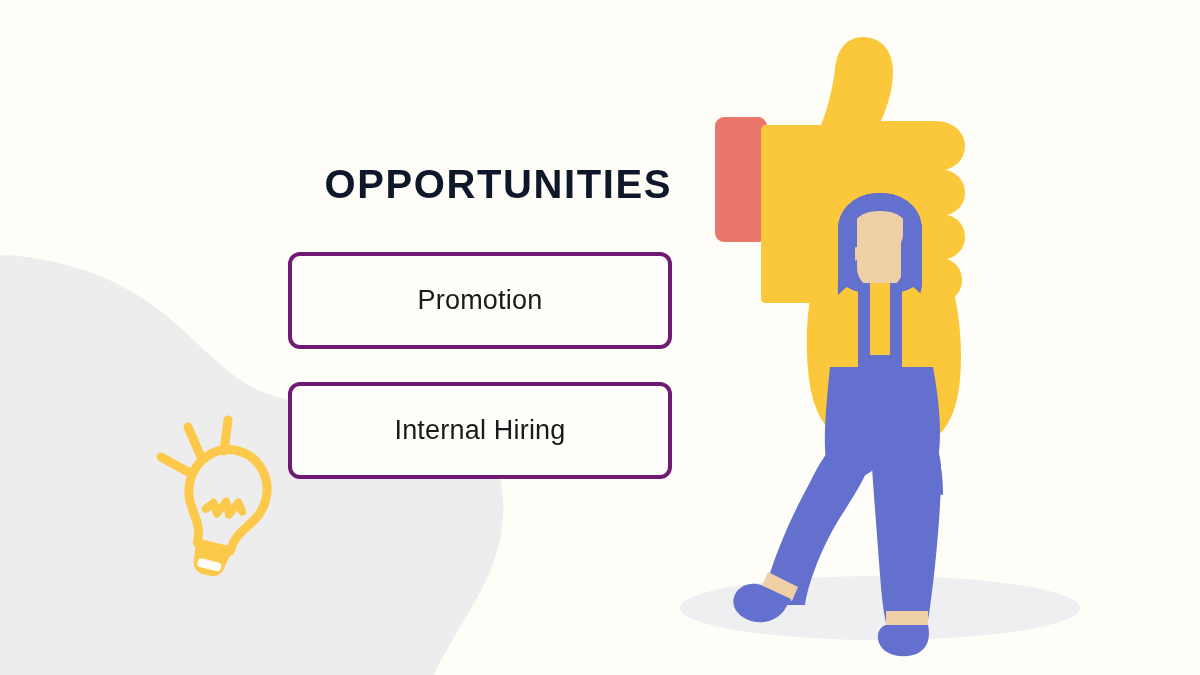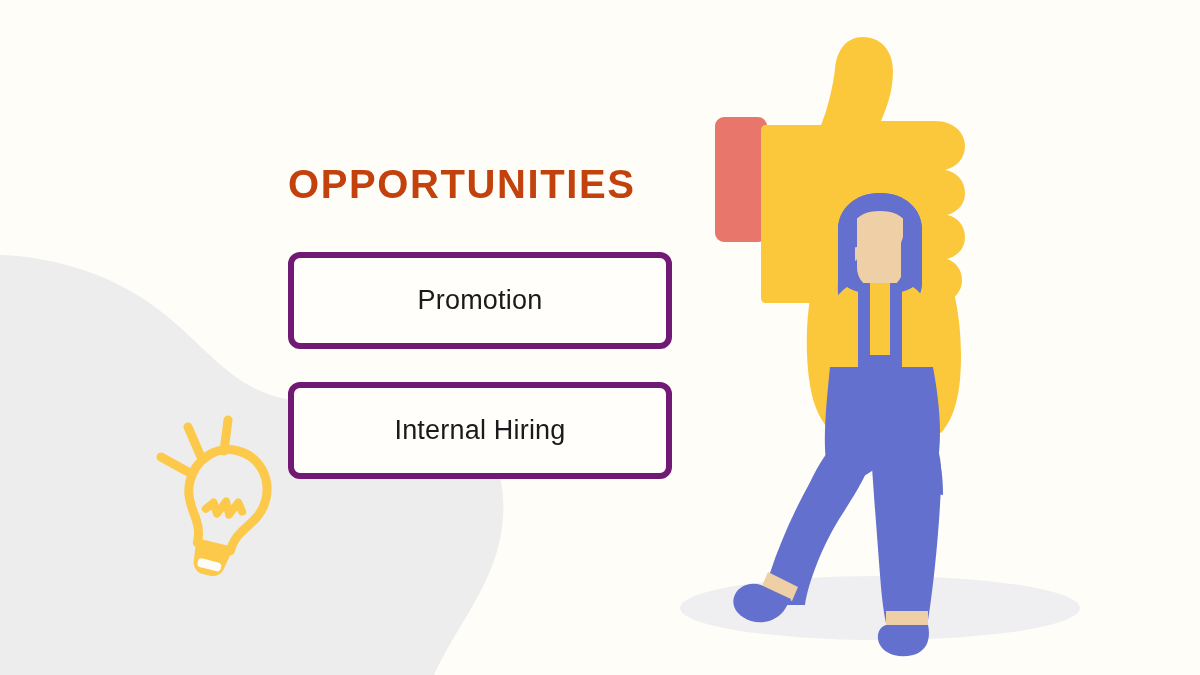--- a/index.html
+++ b/index.html
@@ -48,33 +48,33 @@
     position: absolute;
     left: 288px;
     top: 164px;
     width: 384px;
   }
 
   #page-title {
     font-size: 40px;
     font-weight: bold;
     letter-spacing: 1.6px;
-    color: #c2410c;
-    text-align: left;
+    color: #0f172a;
+    text-align: right;
     line-height: 1.0;
     margin-bottom: 0;
     font-family: "Liberation Sans", sans-serif;
   }
 
   .opt-box {
     position: absolute;
     left: 288px;
     width: 384px;
     height: 97px;
-    border: 6px solid #701a75;
+    border: 4px solid #701a75;
     border-radius: 12px;
     background: #FFFEFB;
     display: flex;
     align-items: center;
     justify-content: center;
   }
 
   #opt-box-1 { top: 252px; }
   #opt-box-2 { top: 382px; justify-content: center; }
 

